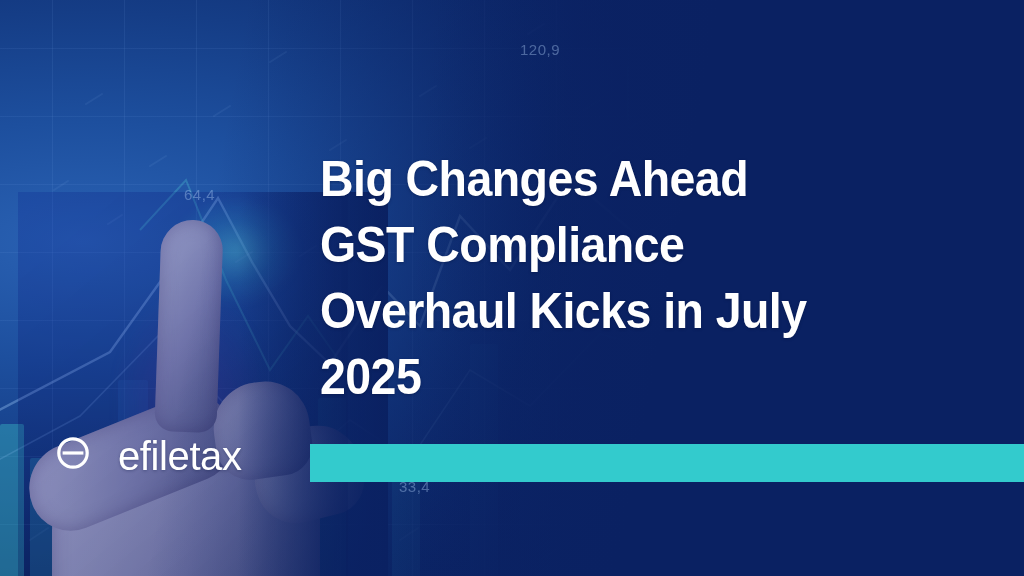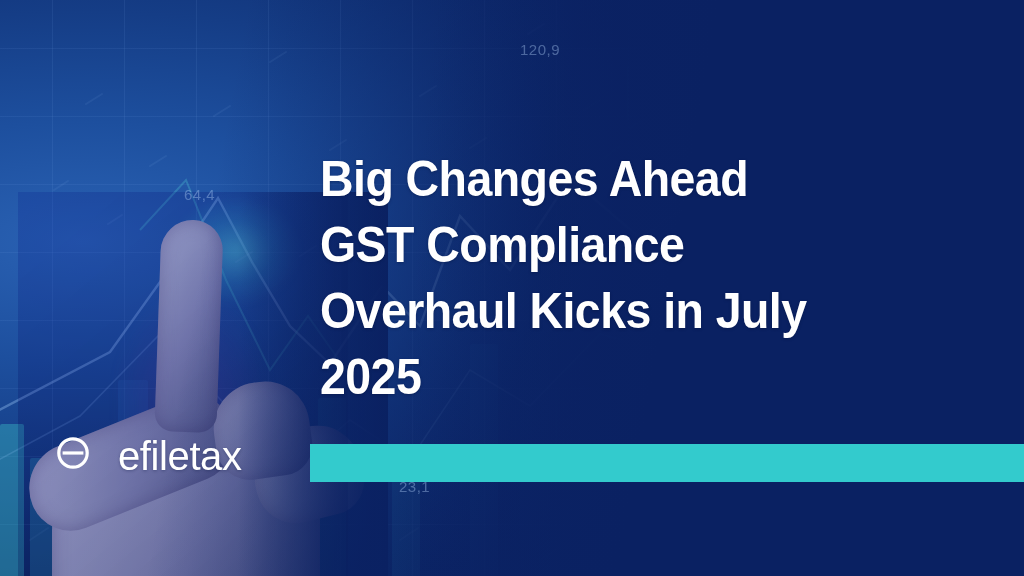--- a/index.html
+++ b/index.html
@@ -262,21 +262,21 @@
     <div class="part finger-index"></div>
     <div class="hand-tint"></div>
     <div class="hand-mask-right"></div>
   </div>
 
   <div class="bg-right-fade"></div>
   <div class="bg-grid-fade"></div>
 
   <div class="chart-label" style="left:520px; top:41px;">120,9</div>
   <div class="chart-label" style="left:184px; top:186px;">64,4</div>
-  <div class="chart-label" style="left:399px; top:478px;">23,1</div>
+  <div class="chart-label" style="left:399px; top:478px;">33,4</div>
 
   <div id="accent-bar"></div>
 
   <div id="headline">
     <span class="hl-line">Big Changes Ahead</span>
     <span class="hl-line">GST Compliance</span>
     <span class="hl-line">Overhaul Kicks in July</span>
     <span class="hl-line">2025</span>
   </div>
 

